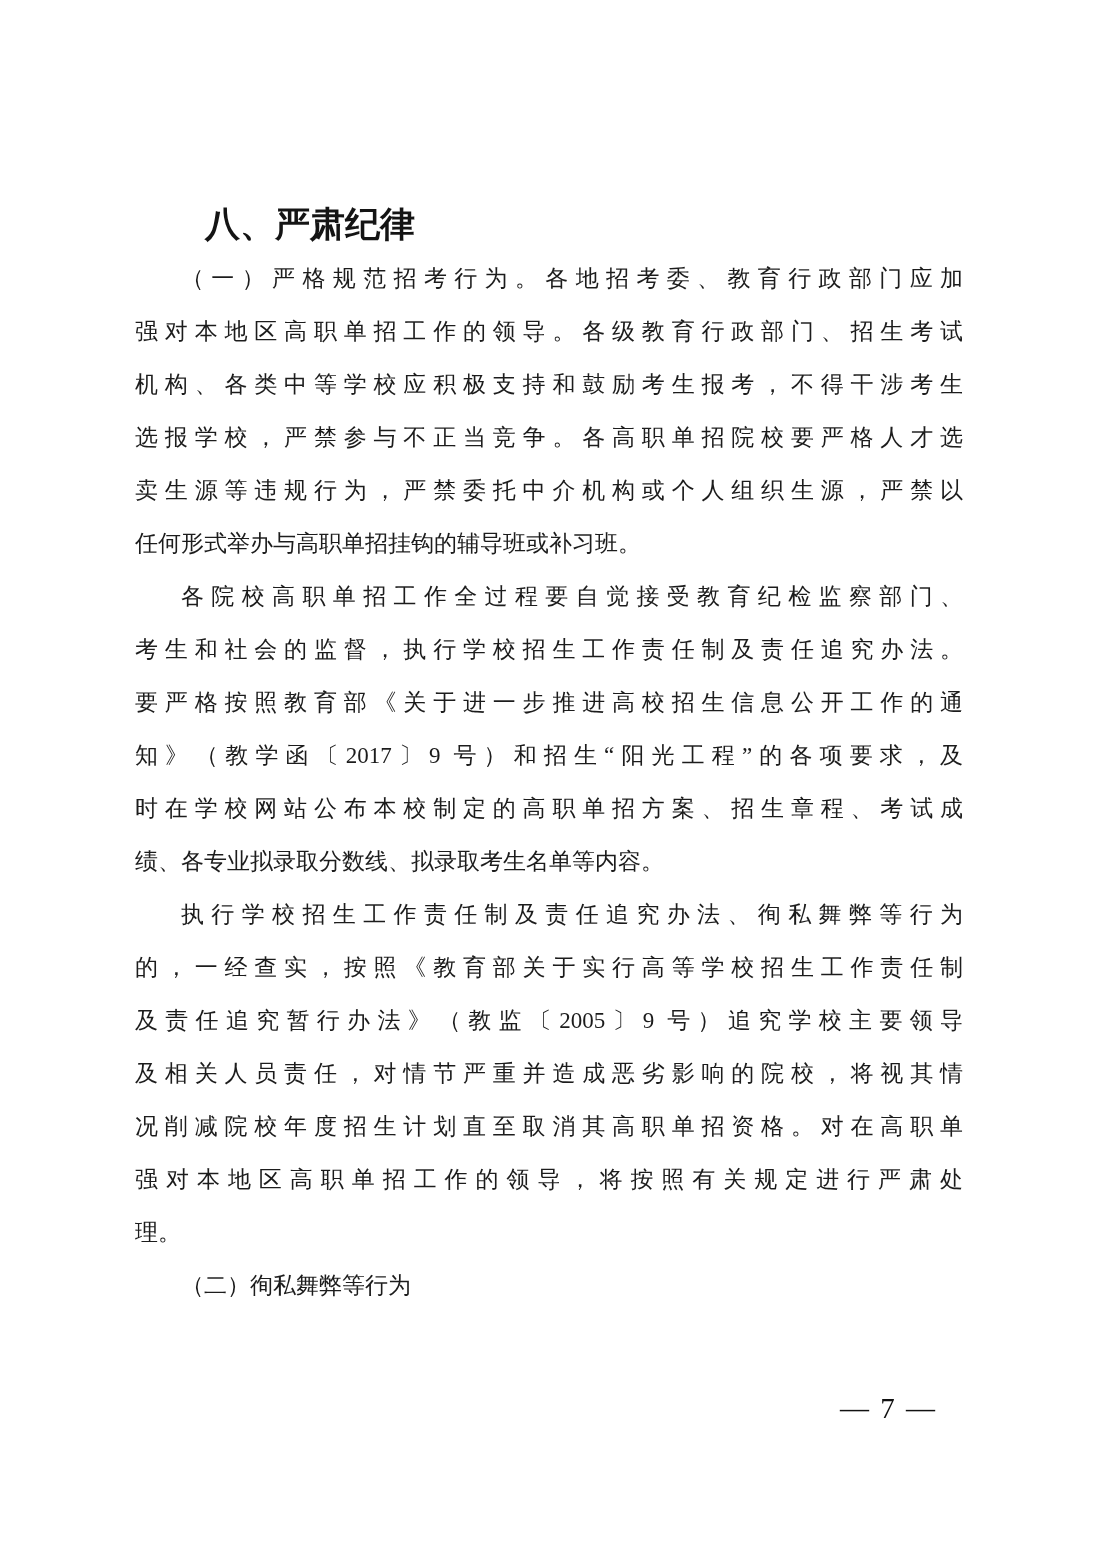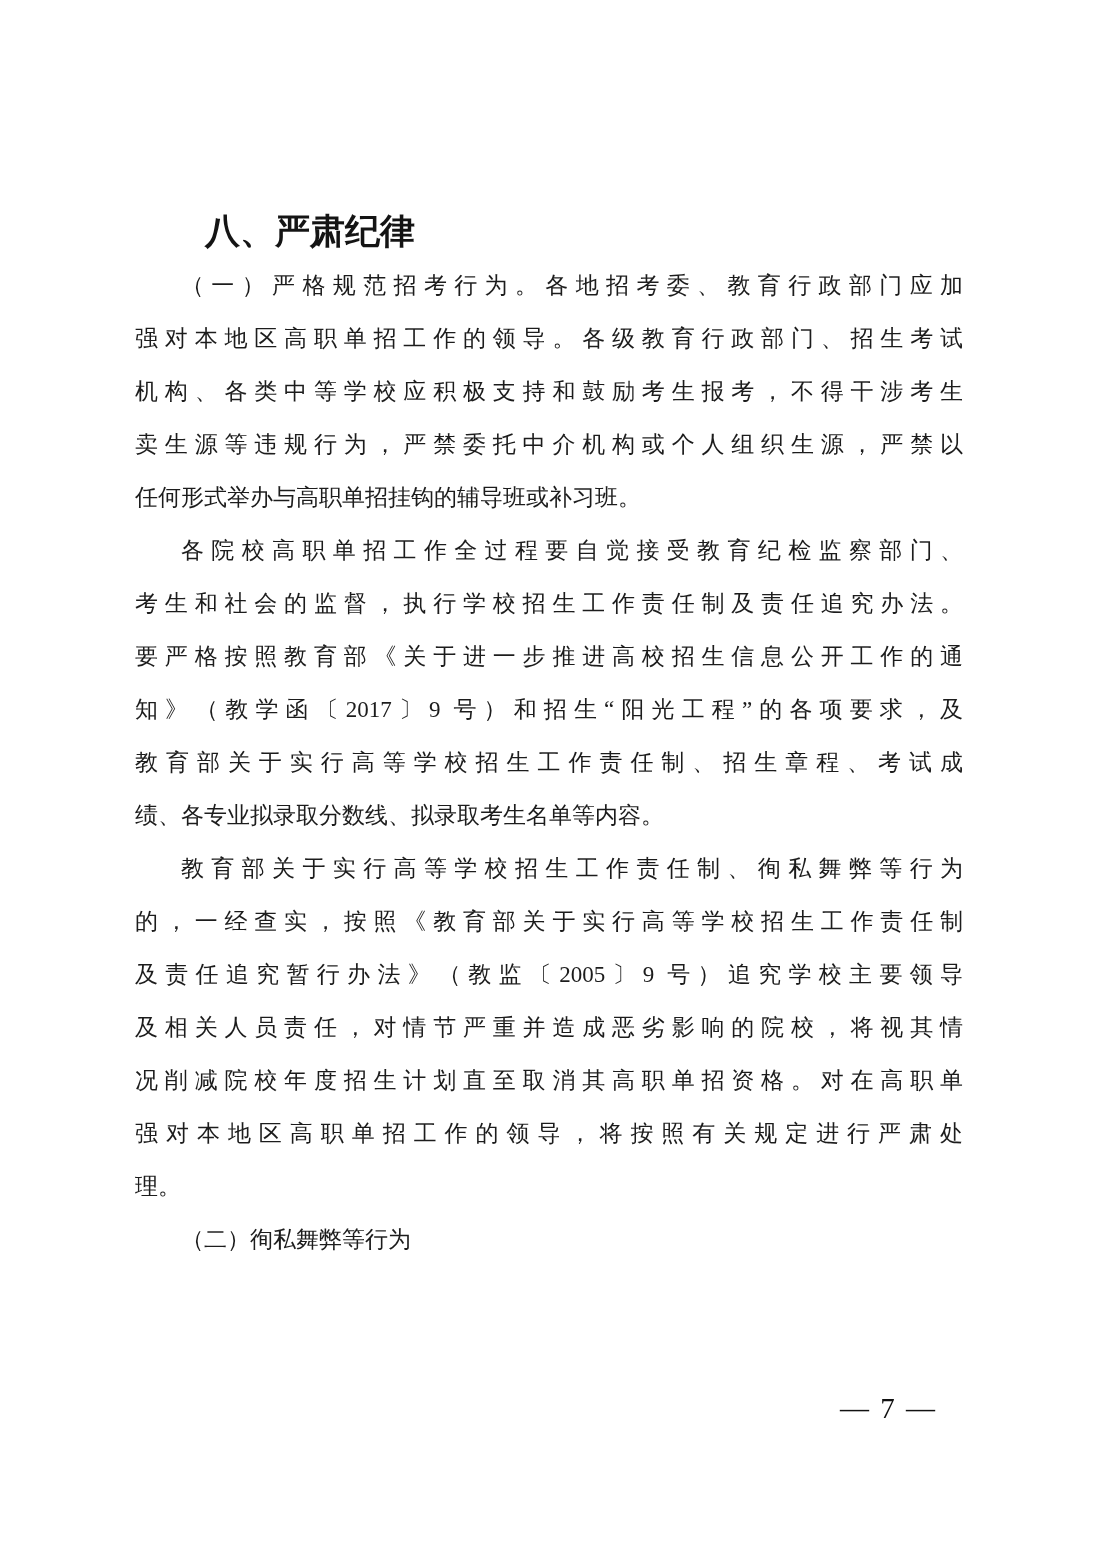--- a/index.html
+++ b/index.html
@@ -11,21 +11,21 @@
     position: relative;
     width: 1102px;
     height: 1559px;
     background: #ffffff;
     overflow: hidden;
     font-family: "Liberation Serif", serif;
   }
   .content {
     position: absolute;
     left: 135px;
-    top: 203px;
+    top: 196px;
     width: 828px;
   }
   .heading {
     margin: 0;
     font-family: "Liberation Sans", sans-serif;
     font-weight: 700;
     font-size: 35px;
     line-height: 56px;
     text-indent: 2em;
     color: #141414;
@@ -60,29 +60,30 @@
 </head>
 <body>
 
 <div class="page">
   <div class="content">
     <h1 class="heading">八、严肃纪律</h1>
     <div class="doc-body">
         <div class="line first">（一）严格规范招考行为。各地招考委、教育行政部门应加</div>
         <div class="line">强对本地区高职单招工作的领导。各级教育行政部门、招生考试</div>
         <div class="line">机构、各类中等学校应积极支持和鼓励考生报考，不得干涉考生</div>
+        <div class="line">选报学校，严禁参与不正当竞争。各高职单招院校要严格人才选</div>
         <div class="line">卖生源等违规行为，严禁委托中介机构或个人组织生源，严禁以</div>
         <div class="line last">任何形式举办与高职单招挂钩的辅导班或补习班。</div>
         <div class="line first">各院校高职单招工作全过程要自觉接受教育纪检监察部门、</div>
         <div class="line">考生和社会的监督，执行学校招生工作责任制及责任追究办法。</div>
         <div class="line">要严格按照教育部《关于进一步推进高校招生信息公开工作的通</div>
         <div class="line">知》（教学函〔2017〕9 号）和招生“阳光工程”的各项要求，及</div>
-        <div class="line">教育部关于实行高等学校招生工作责任制、招生章程、考试成</div>
+        <div class="line">时在学校网站公布本校制定的高职单招方案、招生章程、考试成</div>
         <div class="line last">绩、各专业拟录取分数线、拟录取考生名单等内容。</div>
-        <div class="line first">教育部关于实行高等学校招生工作责任制、徇私舞弊等行为</div>
+        <div class="line first">执行学校招生工作责任制及责任追究办法、徇私舞弊等行为</div>
         <div class="line">的，一经查实，按照《教育部关于实行高等学校招生工作责任制</div>
         <div class="line">及责任追究暂行办法》（教监〔2005〕9 号）追究学校主要领导</div>
         <div class="line">及相关人员责任，对情节严重并造成恶劣影响的院校，将视其情</div>
         <div class="line">况削减院校年度招生计划直至取消其高职单招资格。对在高职单</div>
         <div class="line">强对本地区高职单招工作的领导，将按照有关规定进行严肃处</div>
         <div class="line last">理。</div>
         <div class="line first last">（二）徇私舞弊等行为</div>
       </div>
   </div>
   <div class="page-number">— 7 —</div>

